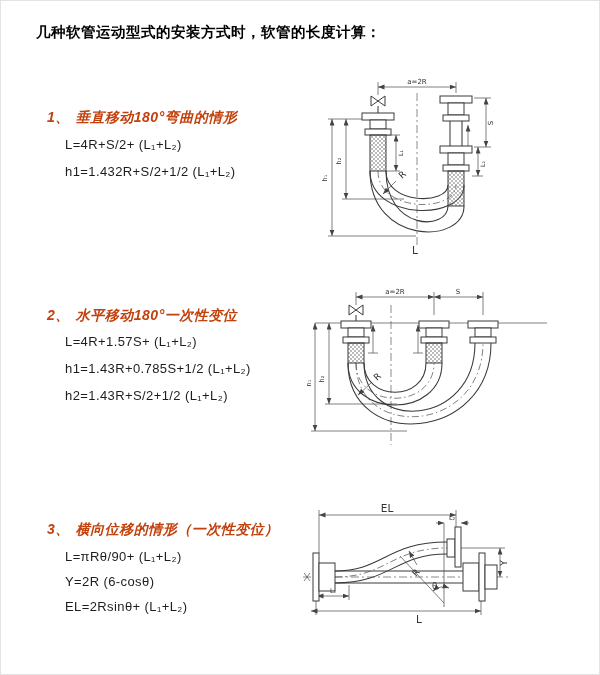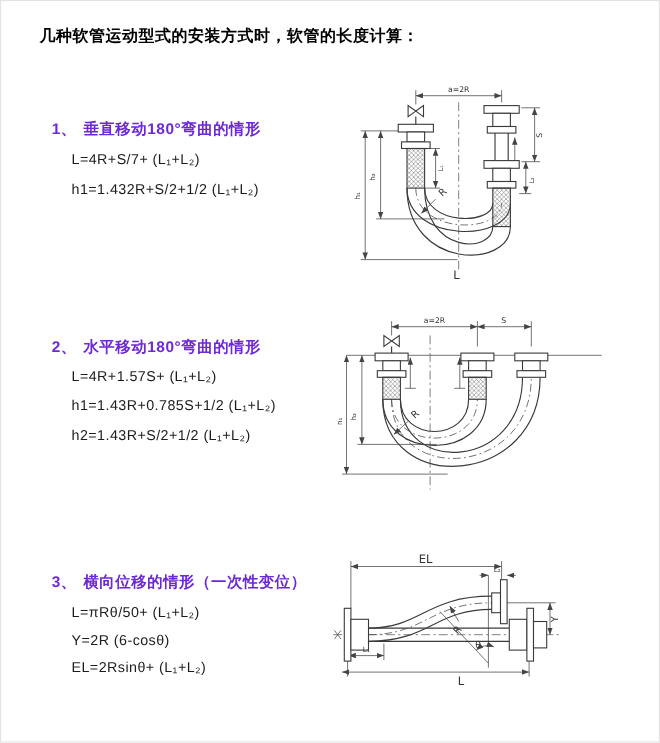--- a/index.html
+++ b/index.html
@@ -7,22 +7,22 @@
     width:600px;height:675px;position:relative;background:#ffffff;
     font-family:"Liberation Sans","DejaVu Sans",sans-serif;color:#222;
     overflow:hidden;
   }
   .page{position:absolute;inset:0;background:#fff;border:1px solid #e3e3e3;box-sizing:border-box;}
   .doc-title{
     position:absolute;left:35px;top:22px;font-size:14.5px;font-weight:700;
     letter-spacing:.5px;color:#000000;white-space:nowrap;
   }
   .sec-heading{
-    position:absolute;left:46px;font-size:14px;font-weight:700;color:#6d28d9;
-    letter-spacing:.5px;white-space:nowrap;
+    position:absolute;left:46px;font-size:14px;font-weight:700;color:#c2410c;
+    letter-spacing:.5px;white-space:nowrap;font-style:italic;
   }
   .sec-heading .num{margin-right:6px;}
   .formula{
     position:absolute;left:64px;font-size:13px;color:#1d1d1d;letter-spacing:.4px;
     white-space:nowrap;font-weight:400;
   }
   .diagram{position:absolute;}
   svg{display:block;}
   .dt{font-family:"DejaVu Sans","Liberation Sans",sans-serif;fill:#333;}
   .construction{stroke:#555;stroke-width:.75;fill:none;}
@@ -34,34 +34,34 @@
 </head>
 <body>
 
 <div class="page">
 
   <div class="doc-title">几种软管运动型式的安装方式时，软管的长度计算：</div>
 
   <div class="sec-heading" style="top:108px;">
     <span class="num">1、</span><span>垂直移动180°弯曲的情形</span>
   </div>
-  <div class="formula" style="top:136px;">L=4R+S/7+ (L₁+L₂)</div>
+  <div class="formula" style="top:136px;">L=4R+S/2+ (L₁+L₂)</div>
   <div class="formula" style="top:163px;">h1=1.432R+S/2+1/2 (L₁+L₂)</div>
 
   <div class="sec-heading" style="top:306px;">
-    <span class="num">2、</span><span>水平移动180°弯曲的情形</span>
+    <span class="num">2、</span><span>水平移动180°一次性变位</span>
   </div>
   <div class="formula" style="top:333px;">L=4R+1.57S+ (L₁+L₂)</div>
   <div class="formula" style="top:360px;">h1=1.43R+0.785S+1/2 (L₁+L₂)</div>
   <div class="formula" style="top:387px;">h2=1.43R+S/2+1/2 (L₁+L₂)</div>
 
   <div class="sec-heading" style="top:520px;">
     <span class="num">3、</span><span>横向位移的情形（一次性变位）</span>
   </div>
-  <div class="formula" style="top:548px;">L=πRθ/50+ (L₁+L₂)</div>
+  <div class="formula" style="top:548px;">L=πRθ/90+ (L₁+L₂)</div>
   <div class="formula" style="top:573px;">Y=2R (6-cosθ)</div>
   <div class="formula" style="top:598px;">EL=2Rsinθ+ (L₁+L₂)</div>
 
   <div class="diagram" style="left:315px;top:72px;">
     <svg width="280" height="192" viewBox="0 0 280 192">
       <defs>
         <marker id="ar1" markerWidth="7" markerHeight="6" refX="6.5" refY="2.5" orient="auto-start-reverse" markerUnits="userSpaceOnUse">
           <path d="M0,0L6.5,2.5L0,5Z" fill="#444"></path>
         </marker>
         <pattern id="hp1" width="4" height="4" patternUnits="userSpaceOnUse">

